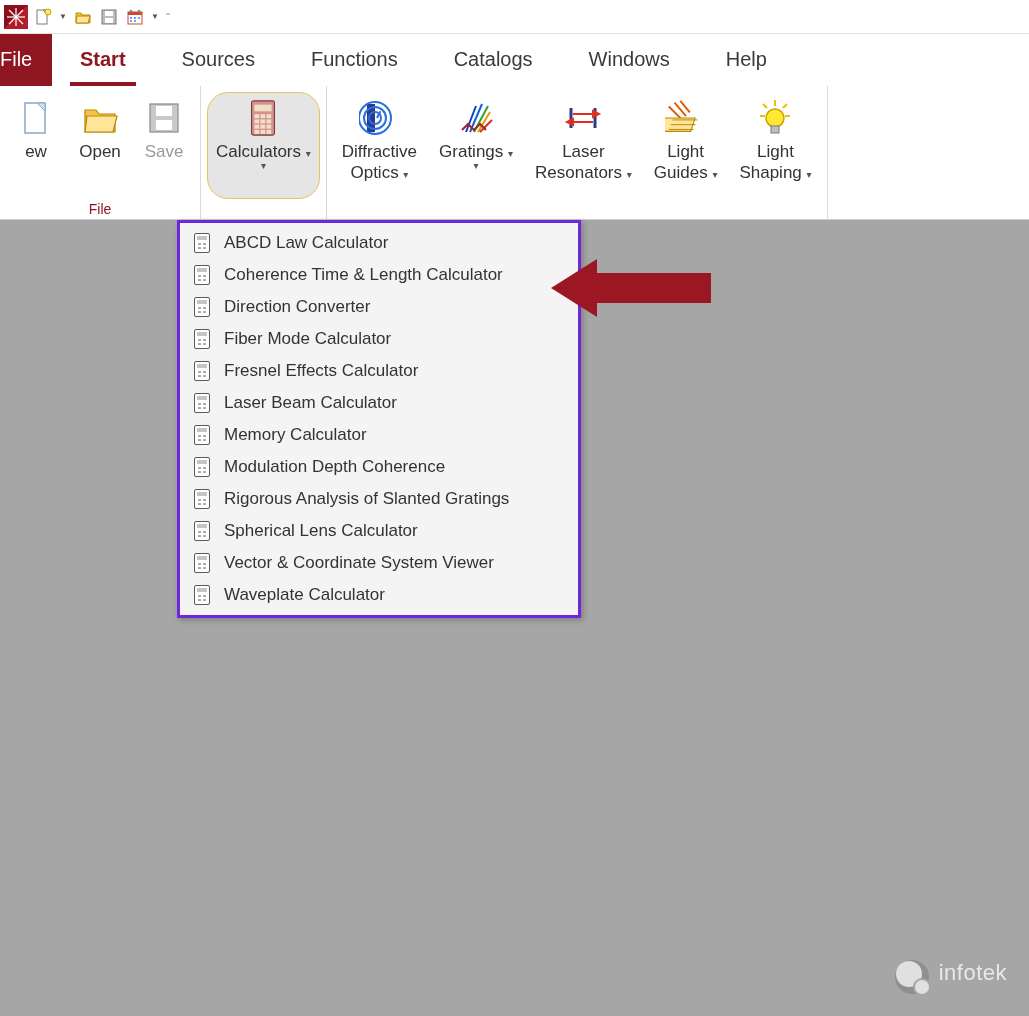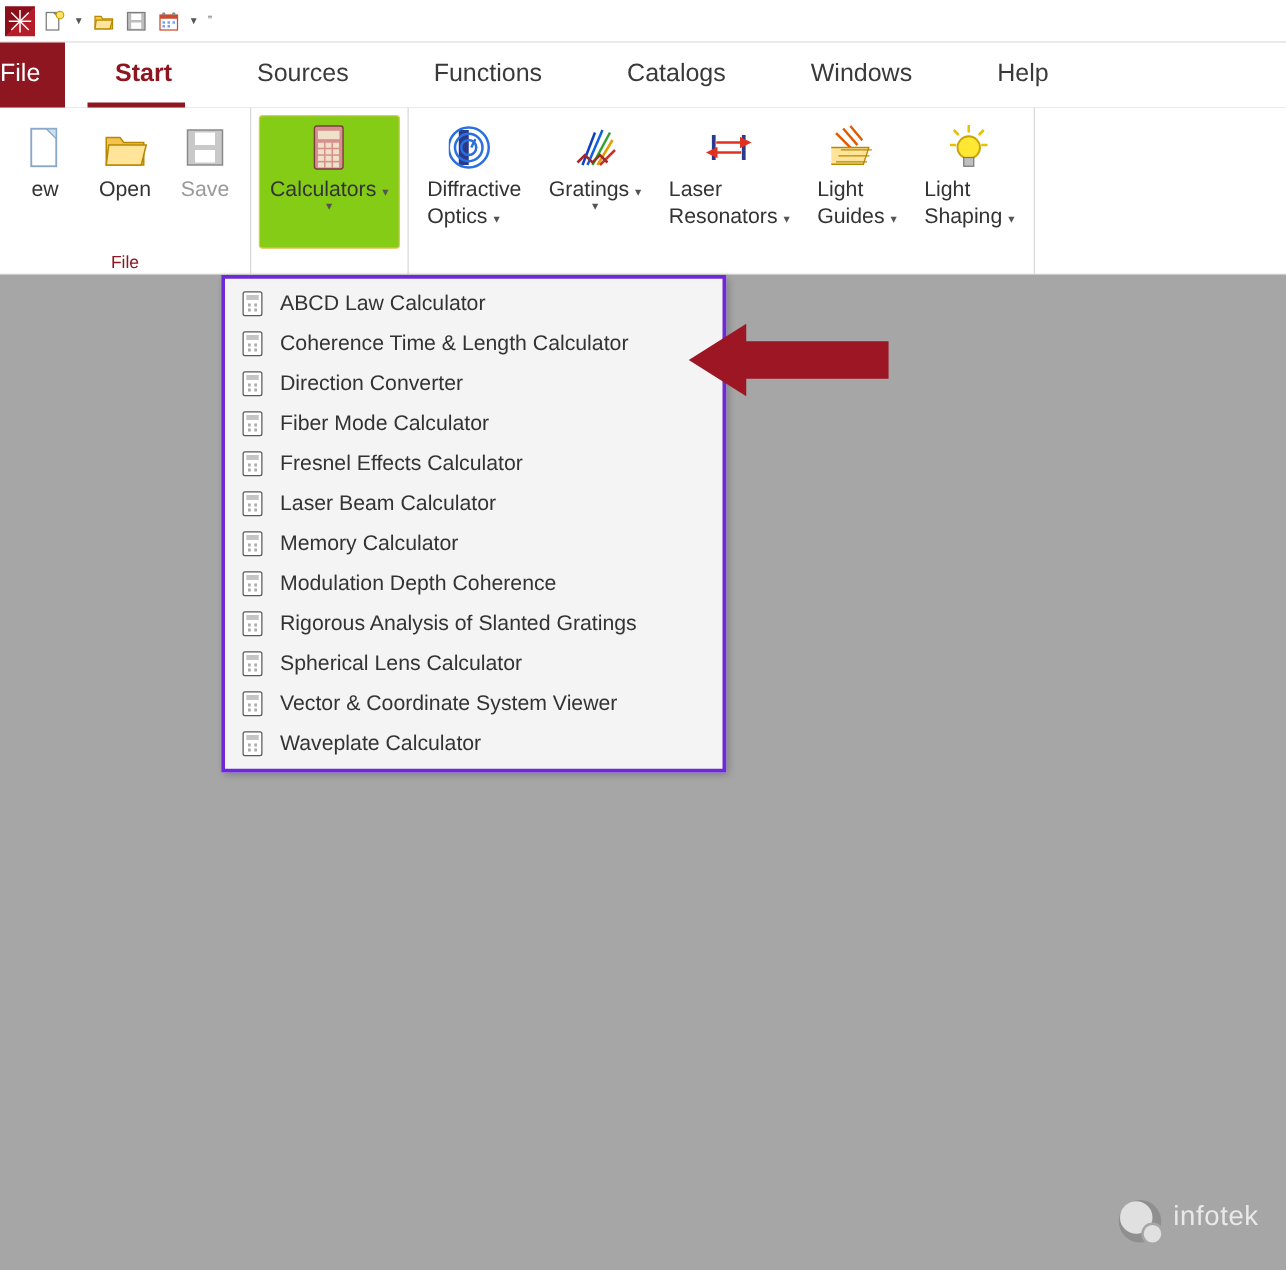--- a/index.html
+++ b/index.html
@@ -33,21 +33,21 @@
   .qat .drop { width:10px;justify-content:center;display:flex;align-items:center;color:#555;font-size:8px;}
   .qat .sep { color:#888;font-size:12px;padding:0 2px;}
   
   .tabs {
     display:flex;
     background:#fff;
     height:52px;
     align-items:stretch;
   }
   .tab {
-    padding: 14px 28px 0 40px;
+    padding: 14px 28px 0 28px;
     font-size:20px;
     color:#3a3a3a;
     cursor:pointer;
     position:relative;
   }
   .tab-file {
     background:#8d1621;
     color:#fff;
     padding: 14px 18px 14px 0;
     width:52px;
@@ -80,23 +80,24 @@
   }
   .group-top { display:flex; gap:4px; flex:1; }
   .group-label { font-size:14px; color:#8d1621; text-align:center; padding-top:2px;}
   .rbtn {
     display:flex;flex-direction:column;align-items:center;justify-content:flex-start;
     padding:4px 8px;
     border:1px solid transparent;border-radius:3px;
     cursor:pointer;min-width:48px;
     font-size:17px;color:#333;
     line-height:1.25;
+    text-align:center;
   }
   .rbtn.disabled { color:#9a9a9a; cursor:default;}
-  .rbtn.active { background:#84cc16; border-color:#e7c45a;}
+  .rbtn.active { background:#e5e5e5; border-color:#e7c45a;border-radius:21px;}
   .rbtn .ico { width:42px;height:42px;display:flex;align-items:center;justify-content:center;margin-bottom:2px;}
   .rbtn .caret { font-size:10px;color:#555; margin-top:-2px;}
   
   .menu {
     position:absolute;
     left:177px;
     top:220px;
     width:404px;
     background:#f4f4f4;
     border:3px solid #6d28d9;

